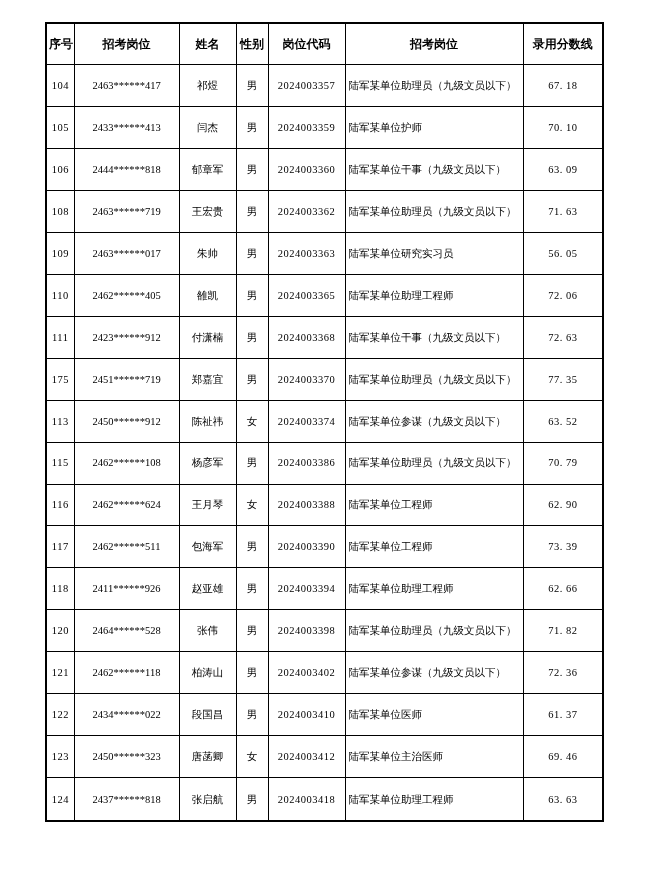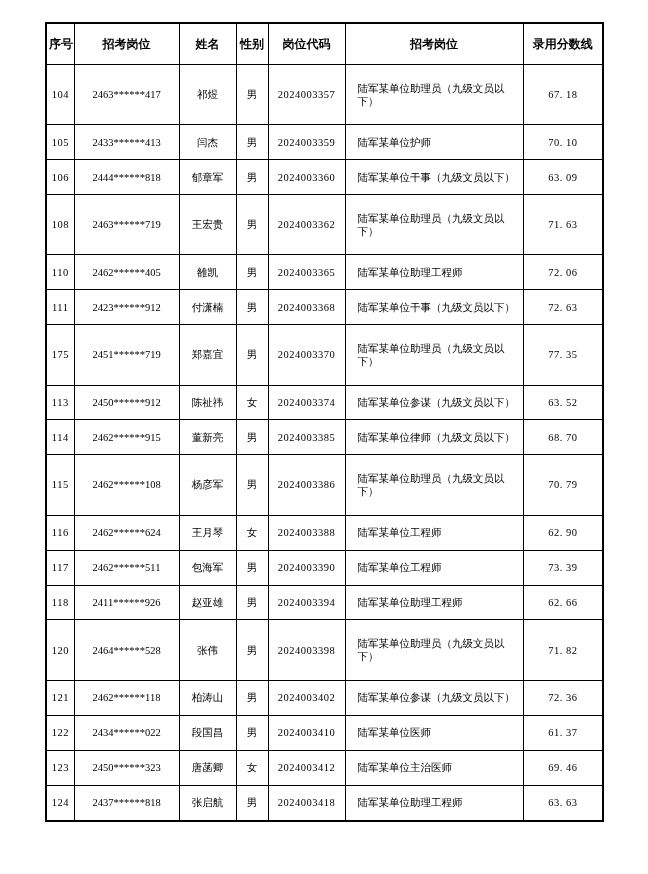--- a/index.html
+++ b/index.html
@@ -37,21 +37,21 @@
     overflow: hidden;
     white-space: nowrap;
   }
   .score-table th {
     font-weight: bold;
     height: 36px;
     font-size: 12px;
   }
   .score-table td.col-5 {
     text-align: left;
-    padding-left: 12px;
+    padding-left: 3px;
     white-space: normal;
   }
   .score-table td.col-0,
   .score-table td.col-4,
   .score-table td.col-6 {
     letter-spacing: 0.5px;
   }
 </style>
 </head>
 <body>
@@ -109,20 +109,29 @@
         <tr>
           <td class="col-0">108</td>
           <td class="col-1">2463******719</td>
           <td class="col-2">王宏贵</td>
           <td class="col-3">男</td>
           <td class="col-4">2024003362</td>
           <td class="col-5">陆军某单位助理员（九级文员以下）</td>
           <td class="col-6">71. 63</td>
         </tr>
         <tr>
+          <td class="col-0">109</td>
+          <td class="col-1">2463******017</td>
+          <td class="col-2">朱帅</td>
+          <td class="col-3">男</td>
+          <td class="col-4">2024003363</td>
+          <td class="col-5">陆军某单位研究实习员</td>
+          <td class="col-6">56. 05</td>
+        </tr>
+        <tr>
           <td class="col-0">110</td>
           <td class="col-1">2462******405</td>
           <td class="col-2">雒凯</td>
           <td class="col-3">男</td>
           <td class="col-4">2024003365</td>
           <td class="col-5">陆军某单位助理工程师</td>
           <td class="col-6">72. 06</td>
         </tr>
         <tr>
           <td class="col-0">111</td>
@@ -145,29 +154,20 @@
         <tr>
           <td class="col-0">113</td>
           <td class="col-1">2450******912</td>
           <td class="col-2">陈祉祎</td>
           <td class="col-3">女</td>
           <td class="col-4">2024003374</td>
           <td class="col-5">陆军某单位参谋（九级文员以下）</td>
           <td class="col-6">63. 52</td>
         </tr>
         <tr>
-          <td class="col-0">114</td>
-          <td class="col-1">2462******915</td>
-          <td class="col-2">董新亮</td>
-          <td class="col-3">男</td>
-          <td class="col-4">2024003385</td>
-          <td class="col-5">陆军某单位律师（九级文员以下）</td>
-          <td class="col-6">68. 70</td>
-        </tr>
-        <tr>
           <td class="col-0">115</td>
           <td class="col-1">2462******108</td>
           <td class="col-2">杨彦军</td>
           <td class="col-3">男</td>
           <td class="col-4">2024003386</td>
           <td class="col-5">陆军某单位助理员（九级文员以下）</td>
           <td class="col-6">70. 79</td>
         </tr>
         <tr>
           <td class="col-0">116</td>

